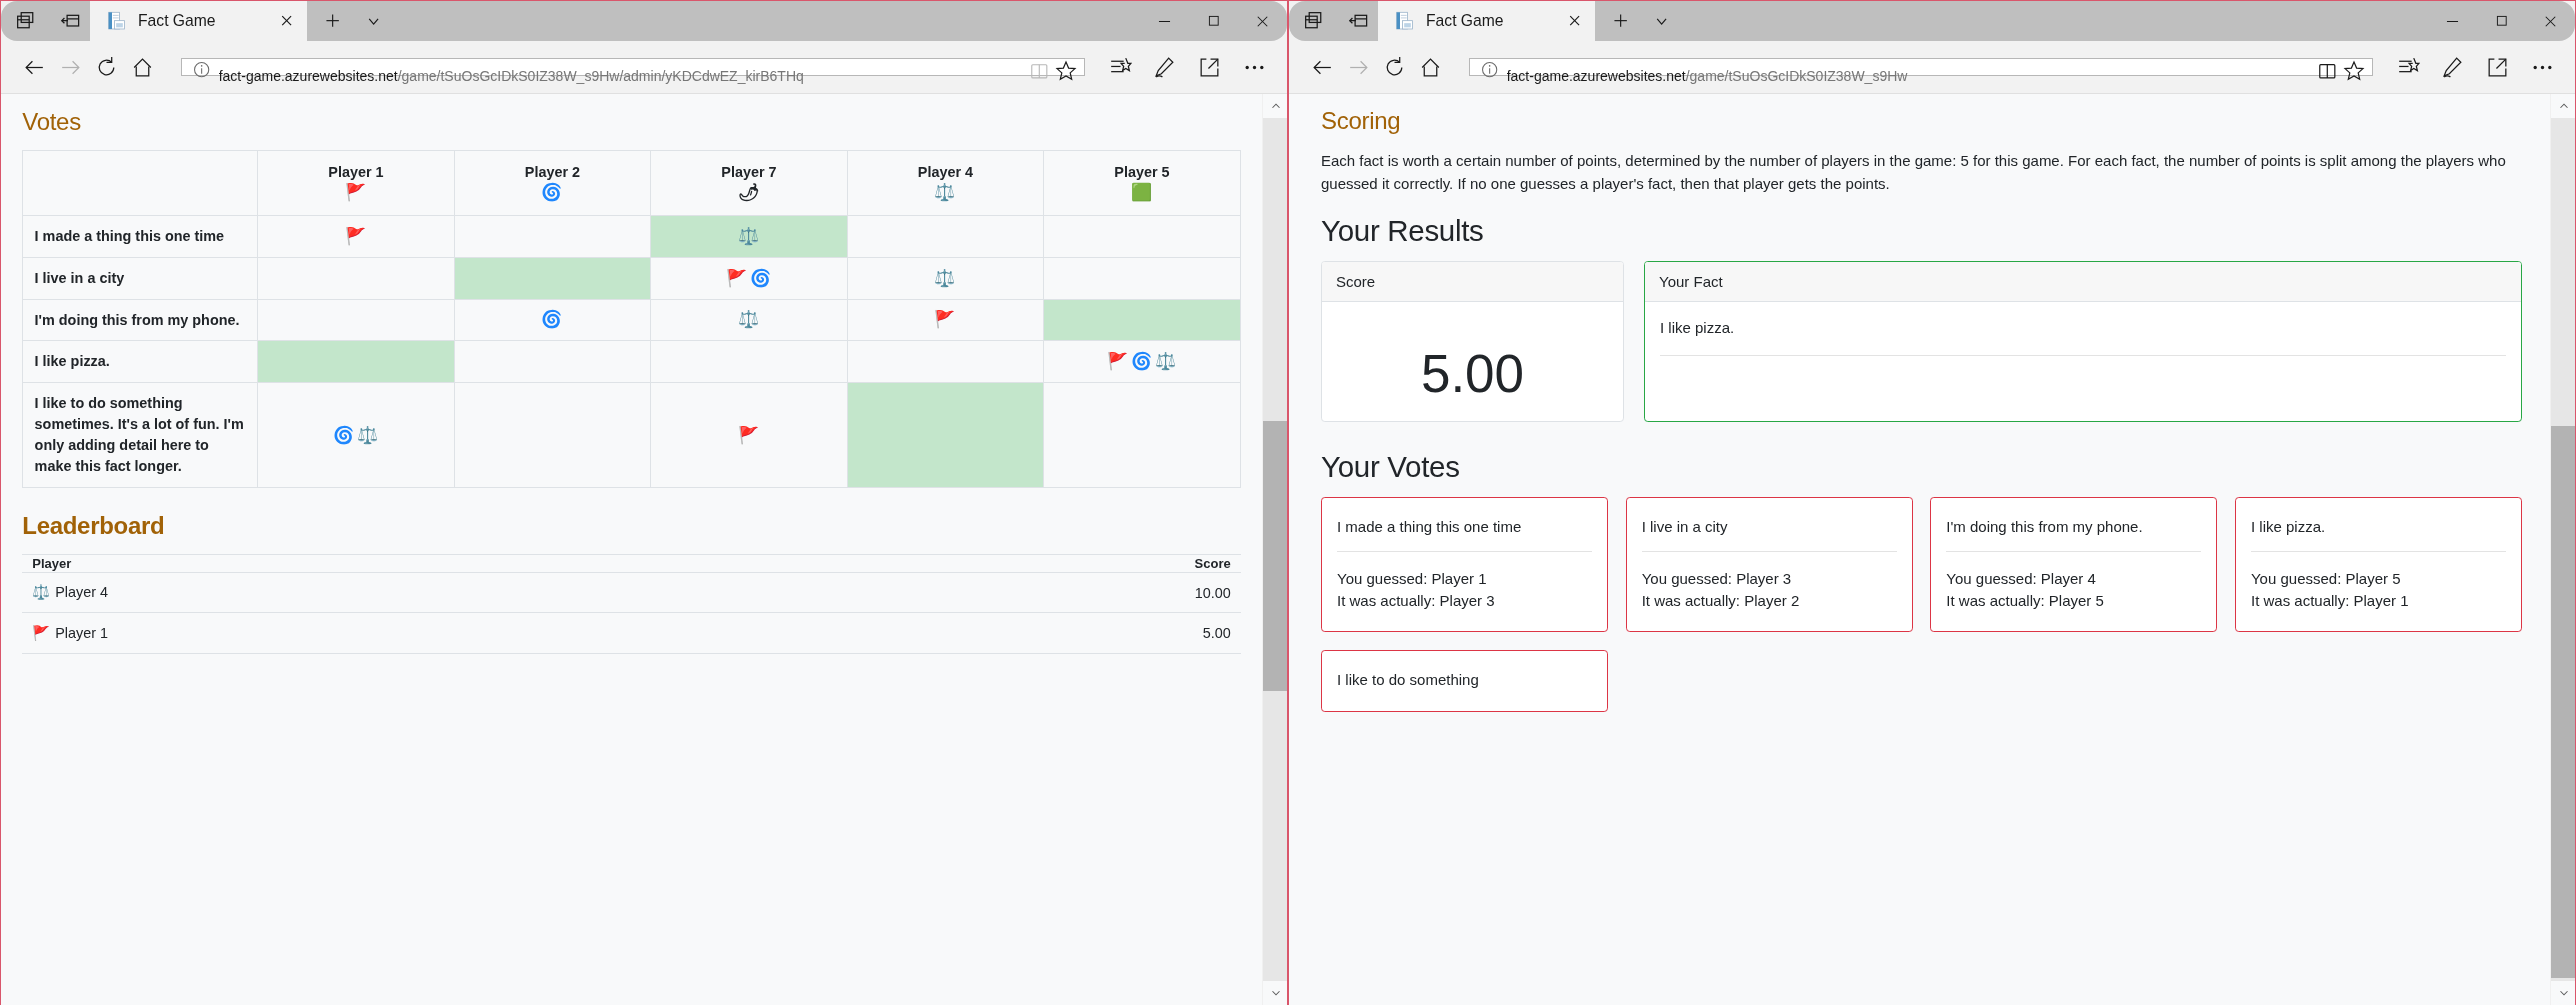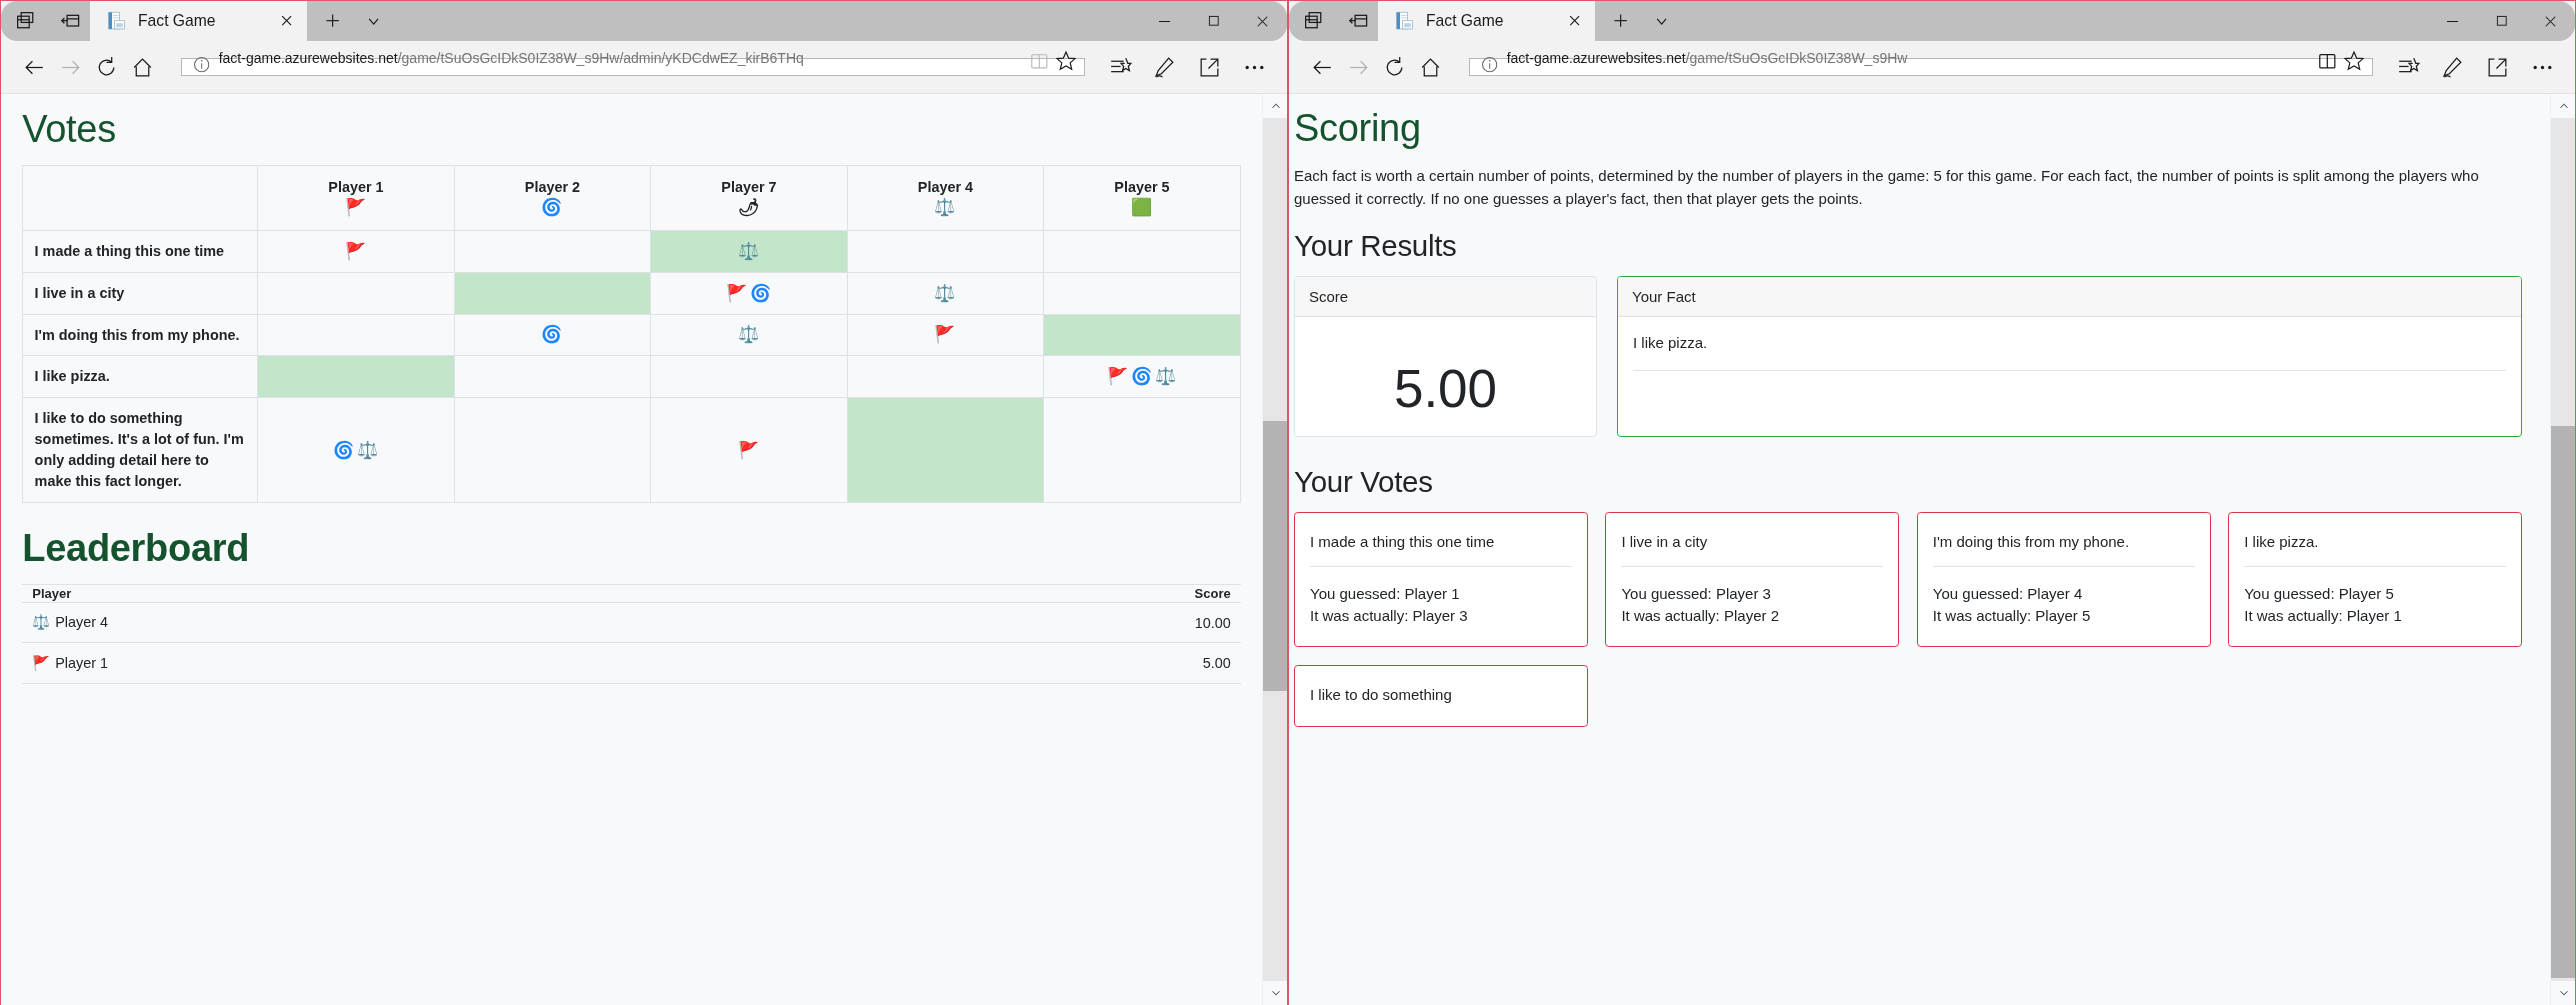--- a/index.html
+++ b/index.html
@@ -65,21 +65,21 @@
     border-bottom: 0.6px solid #e0e0e0;
   }
   .tb-btn { width: 36px; height: 36px; display:flex; align-items:center; justify-content:center; flex:none; }
   .tb-btn.nav-first { margin-left: 5px; }
   .urlbar {
     flex: 1;
     height: 18px;
     margin: 0 16.3px 0 21.3px;
     background: #ffffff;
     border: 0.6px solid #b7b7b7;
-    display: flex; align-items: flex-end;
+    display: flex; align-items: flex-start;
     padding: 0 6.3px 0 8.8px;
     min-width: 0;
   }
   .url-info { width: 21.3px; height: 21.3px; flex: none; margin-right: 6.3px; }
   .url-text {
     flex: 1; min-width: 0;
     font-size: 14px; color: #767676;
     white-space: nowrap; overflow: hidden;
     line-height: 34px;
   }
@@ -120,22 +120,22 @@
     background: #e6e6e6;
   }
   .sb-thumb {
     position: absolute; left: 0; width: 25px;
     background: #b3b3b3;
   }
 
   
   .container { padding: 0 21.3px; }
   h1.page-h {
-    font-size: 38px; font-weight: 400; letter-spacing: -0.3px;
-    margin: 16.3px 0 14px; color: #14532d;
+    font-size: 24px; font-weight: 400; letter-spacing: -0.3px;
+    margin: 16.3px 0 14px; color: #a16207;
   }
   h2.sec-h {
     font-size: 29.5px; font-weight: 400; letter-spacing: -0.3px;
     margin: 19px 0 12.6px; color: #212529;
   }
   p.lead {
     font-size: 15px; line-height: 1.56; color: #212529;
     margin-bottom: 16.3px;
   }
 
@@ -666,21 +666,21 @@
               <circle cx="5" cy="12" r="1.6"></circle>
               <circle cx="12" cy="12" r="1.6"></circle>
               <circle cx="19" cy="12" r="1.6"></circle>
             </svg>
         </span>
       </div>
     </div>
 
     <div class="viewport">
       <div class="page">
-        <div class="page-inner container" style="padding-left:5px;padding-right:28px;top:-3.8px;">
+        <div class="page-inner container" style="padding-left:32px;padding-right:28px;top:-3.8px;">
 
           <h1 class="page-h">Scoring</h1>
           <p class="lead">Each fact is worth a certain number of points, determined by the number of players in the game: 5 for this game. For each fact, the number of points is split among the players who guessed it correctly. If no one guesses a player's fact, then that player gets the points.</p>
 
           <h2 class="sec-h">Your Results</h2>
 
           <div class="cardrow">
             <div class="card" style="width:303px;flex:none;">
               <div class="card-head">Score</div>
               <div class="card-body">

